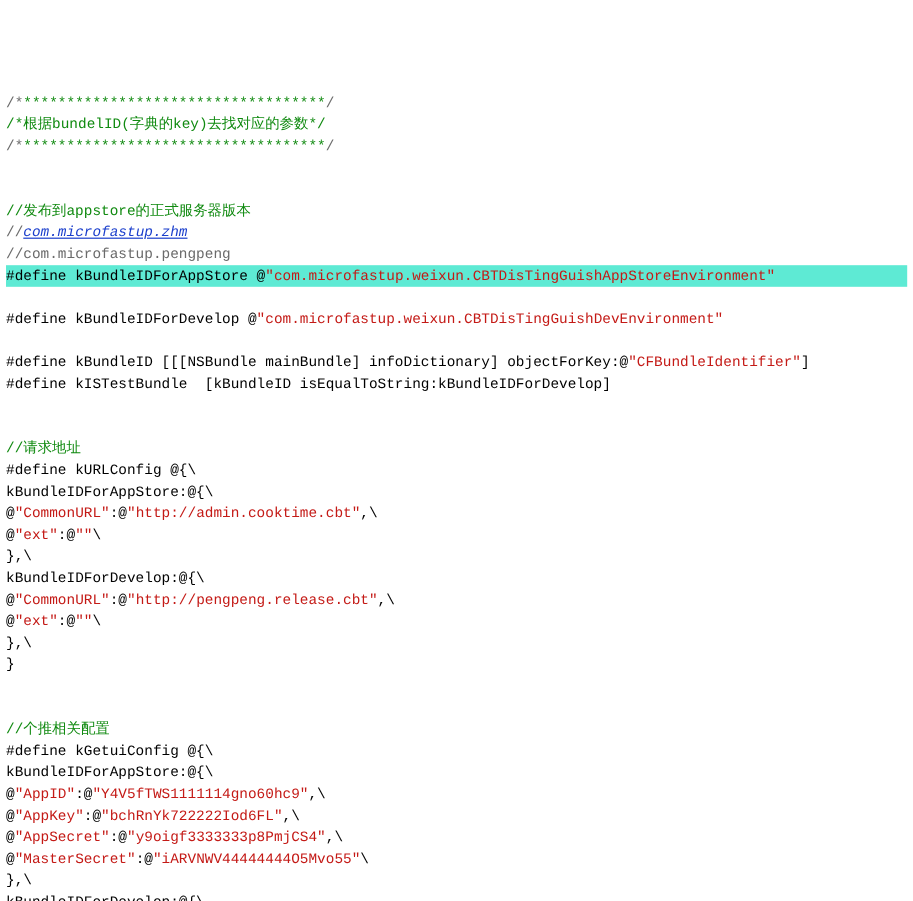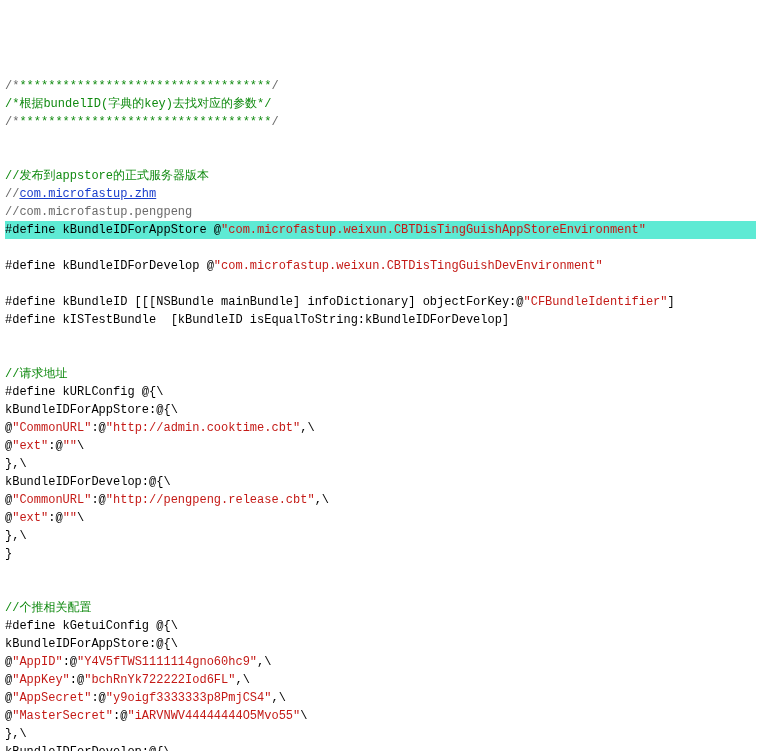--- a/index.html
+++ b/index.html
@@ -8,21 +8,21 @@
   line-height: 1.5;
   margin: 0;
   padding: 5px;
   background: #fff;
   white-space: pre;
   color: #000;
 }
 .line { display: block; min-height: 18px; }
 .comment-green { color: #108a10; }
 .comment-gray { color: #6a6a6a; }
-.link { color: #1a3ecc; text-decoration: underline; }
+.link { color: #1a3ecc; text-decoration: underline; font-style: italic; }
 .string-red { color: #c41a16; }
 .highlight-line { background: #5eead4; display:inline-block; width:100%; }
 </style>
 </head>
 <body>
 
 
 
 <div id="code-container"><span class="line"><span class="comment-gray">/*</span><span class="comment-green">***********************************</span><span class="comment-gray">/</span></span><span class="line"><span class="comment-green">/*根据bundelID(字典的key)去找对应的参数*/</span></span><span class="line"><span class="comment-gray">/*</span><span class="comment-green">***********************************</span><span class="comment-gray">/</span></span><span class="line">&nbsp;</span><span class="line">&nbsp;</span><span class="line"><span class="comment-green">//发布到appstore的正式服务器版本</span></span><span class="line"><span class="comment-gray">//</span><span class="link">com.microfastup.zhm</span></span><span class="line"><span class="comment-gray">//com.microfastup.pengpeng</span></span><span class="line highlight-line"><span>#define kBundleIDForAppStore @</span><span class="string-red">"com.microfastup.weixun.CBTDisTingGuishAppStoreEnvironment"</span></span><span class="line">&nbsp;</span><span class="line"><span>#define kBundleIDForDevelop @</span><span class="string-red">"com.microfastup.weixun.CBTDisTingGuishDevEnvironment"</span></span><span class="line">&nbsp;</span><span class="line"><span>#define kBundleID [[[NSBundle mainBundle] infoDictionary] objectForKey:@</span><span class="string-red">"CFBundleIdentifier"</span><span>]</span></span><span class="line"><span>#define kISTestBundle  [kBundleID isEqualToString:kBundleIDForDevelop]</span></span><span class="line">&nbsp;</span><span class="line">&nbsp;</span><span class="line"><span class="comment-green">//请求地址</span></span><span class="line"><span>#define kURLConfig @{\</span></span><span class="line"><span>kBundleIDForAppStore:@{\</span></span><span class="line"><span>@</span><span class="string-red">"CommonURL"</span><span>:@</span><span class="string-red">"http://admin.cooktime.cbt"</span><span>,\</span></span><span class="line"><span>@</span><span class="string-red">"ext"</span><span>:@</span><span class="string-red">""</span><span>\</span></span><span class="line"><span>},\</span></span><span class="line"><span>kBundleIDForDevelop:@{\</span></span><span class="line"><span>@</span><span class="string-red">"CommonURL"</span><span>:@</span><span class="string-red">"http://pengpeng.release.cbt"</span><span>,\</span></span><span class="line"><span>@</span><span class="string-red">"ext"</span><span>:@</span><span class="string-red">""</span><span>\</span></span><span class="line"><span>},\</span></span><span class="line"><span>}</span></span><span class="line">&nbsp;</span><span class="line">&nbsp;</span><span class="line"><span class="comment-green">//个推相关配置</span></span><span class="line"><span>#define kGetuiConfig @{\</span></span><span class="line"><span>kBundleIDForAppStore:@{\</span></span><span class="line"><span>@</span><span class="string-red">"AppID"</span><span>:@</span><span class="string-red">"Y4V5fTWS1111114gno60hc9"</span><span>,\</span></span><span class="line"><span>@</span><span class="string-red">"AppKey"</span><span>:@</span><span class="string-red">"bchRnYk722222Iod6FL"</span><span>,\</span></span><span class="line"><span>@</span><span class="string-red">"AppSecret"</span><span>:@</span><span class="string-red">"y9oigf3333333p8PmjCS4"</span><span>,\</span></span><span class="line"><span>@</span><span class="string-red">"MasterSecret"</span><span>:@</span><span class="string-red">"iARVNWV44444444O5Mvo55"</span><span>\</span></span><span class="line"><span>},\</span></span><span class="line"><span>kBundleIDForDevelop:@{\</span></span></div>
 

